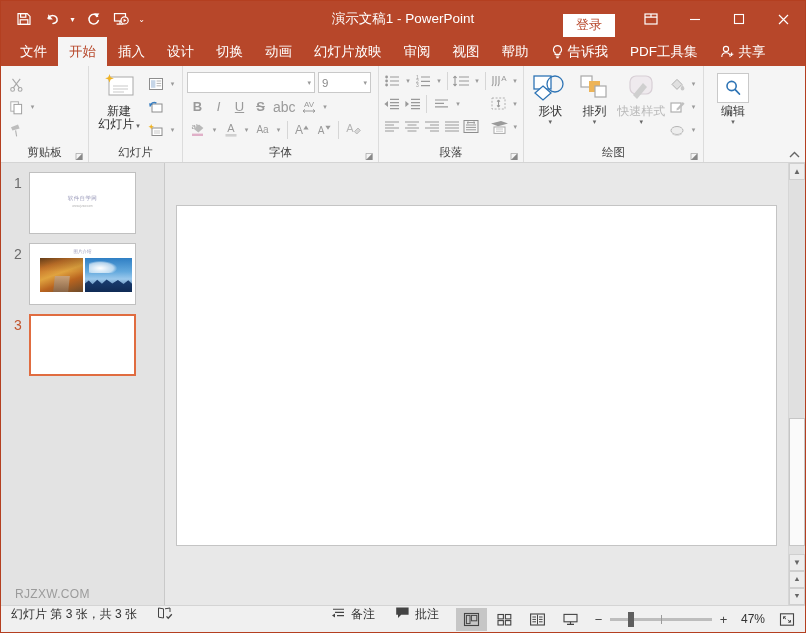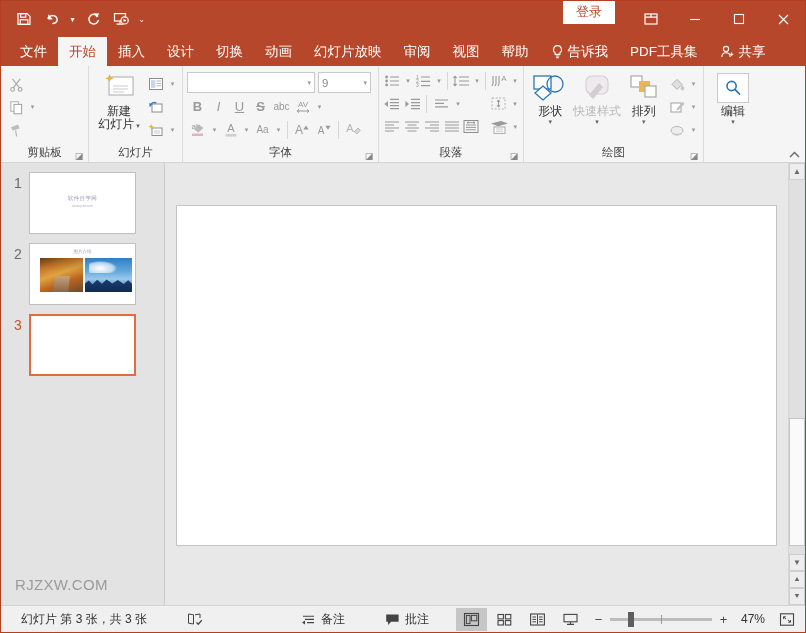--- a/index.html
+++ b/index.html
@@ -42,21 +42,21 @@
   .title-text {
     position: absolute;
     left: 0; right: 0;
     text-align: center;
     color: #fff;
     font-size: 13.5px;
     pointer-events: none;
   }
   .win-right {
     margin-left: auto;
-    display: flex; align-items: flex-start;
+    display: flex; align-items: flex-end;
     height: 36px;
     z-index: 2;
   }
   .signin {
     background: #fff;
     color: #b7472a;
     font-size: 13px;
     padding: 3px 13px;
     margin-right: 14px;
     line-height: 1.3;
@@ -276,22 +276,22 @@
   }
   .slide-canvas {
     width: 601px; height: 341px;
     background: #fff;
     border: 1px solid #c4c4c4;
     margin-bottom: 18px;
   }
 
   .watermark {
     position: absolute;
-    left: 14px; bottom: 12px;
-    font-size: 15px;
+    left: 14px; bottom: 4px;
+    font-size: 12px;
     color: #9b9b9b;
     letter-spacing: .3px;
   }
 
   
   .vscroll {
     width: 17px;
     background: #e8e8e8;
     border-left: 1px solid #d6d6d6;
     display: flex; flex-direction: column;
@@ -313,21 +313,21 @@
 
   
   .statusbar {
     height: 27px;
     background: #f0f0f0;
     border-top: 1px solid #d4d4d4;
     display: flex; align-items: center;
     flex: none;
     font-size: 12px; color: #333;
   }
-  .st-item { display: flex; align-items: center; gap: 5px; padding: 0 20px; height: 27px; }
+  .st-item { display: flex; align-items: flex-start; gap: 5px; padding: 0 10px; height: 27px; }
   .view-btn {
     width: 31px; height: 23px;
     display: flex; align-items: center; justify-content: center;
     color: #444;
     margin: 0 1px;
   }
   .view-btn.active { background: #c6c6c6; }
   .zoomwrap { display: flex; align-items: center; gap: 6px; padding: 0 6px; }
   .zoom-sign { font-size: 13px; color: #444; width: 11px; text-align: center; }
   .ztrack {
@@ -376,20 +376,21 @@
         <svg width="18" height="16" viewBox="0 0 18 16">
             <rect x="2.5" y="2.6" width="11" height="7.4" fill="none" stroke="#fff" stroke-width="1.2"></rect>
             <path stroke="#fff" stroke-width="1.2" d="M8 10v3M4.6 13.2h6.8"></path>
             <circle cx="12.6" cy="9.4" r="3.6" fill="#b7472a" stroke="#fff" stroke-width="1.2"></circle>
             <path fill="#fff" d="M11.6 7.7 L14.4 9.4 L11.6 11.1 Z"></path>
           </svg>
       </div>
       <div class="qat-caret">⌄</div>
     </div>
 
+    <div class="title-text">演示文稿1  -  PowerPoint</div>
 
     <div class="win-right">
       <div class="signin">登录</div>
       <div class="win-icon">
         <svg width="16" height="16" viewBox="0 0 16 16">
             <rect x="2" y="3" width="12" height="10" fill="none" stroke="#fff" stroke-width="1.2"></rect>
             <path stroke="#fff" stroke-width="1.2" d="M2 6.2h12M8 3v3.2"></path>
           </svg>
       </div>
       <div class="win-icon">
@@ -564,21 +565,21 @@
           <div class="fsize">
             <span>9</span>
             <span class="fbox-car">▾</span>
           </div>
         </div>
         <div class="fmtrow">
           <div class="fbtn" style="font-weight:bold">B</div>
           <div class="fbtn" style="font-style:italic">I</div>
           <div class="fbtn" style="text-decoration:underline">U</div>
           <div class="fbtn" style="text-decoration:line-through;font-weight:bold">S</div>
-          <div class="fbtn" style="font-size:10px">abc</div>
+          <div class="fbtn" style="font-size:14px">abc</div>
           <div class="fbtn">
             <svg width="18" height="16" viewBox="0 0 18 16">
                 <text x="9" y="8" font-size="8" fill="#9a9a9a" text-anchor="middle" font-family="Liberation Sans">AV</text>
                 <path stroke="#9a9a9a" stroke-width="1" d="M3 12h12M3 12l2-1.6M3 12l2 1.6M15 12l-2-1.6M15 12l-2 1.6"></path>
               </svg>
           </div>
           <div class="car-s">▾</div>
         </div>
         <div class="fmtrow">
           <div class="fbtn">
@@ -739,35 +740,35 @@
       <div class="rgroup-body">
         <div class="bigbtn">
           <svg width="40" height="30" viewBox="0 0 40 30">
             <rect x="4" y="3" width="17" height="13" fill="#fff" stroke="#2e74b5" stroke-width="1.3"></rect>
             <circle cx="25" cy="11" r="8" fill="none" stroke="#2e74b5" stroke-width="1.3"></circle>
             <path fill="#fff" stroke="#2e74b5" stroke-width="1.3" d="M13 13 L21 20 L13 27 L5 20 Z"></path>
           </svg>
           <div class="lbl">形状</div>
           <div class="car">▾</div>
         </div>
-        <div class="bigbtn disabled" style="width:58px">
-          <svg width="36" height="30" viewBox="0 0 36 30">
-            <rect x="7" y="3" width="22" height="18" rx="6" fill="#efeaee" stroke="#d8cfd6" stroke-width="1.2"></rect>
-            <path fill="#cfcfcf" d="M10 22 L20 10 L24 14 L14 26 Z"></path>
-          </svg>
-          <div class="lbl">快速样式</div>
-          <div class="car">▾</div>
-        </div>
         <div class="bigbtn">
           <svg width="36" height="30" viewBox="0 0 36 30">
             <rect x="5" y="3" width="11" height="11" fill="#fff" stroke="#a9a9a9" stroke-width="1.2"></rect>
             <rect x="13" y="8" width="11" height="11" fill="#edb458"></rect>
             <rect x="19" y="13" width="11" height="11" fill="#fff" stroke="#a9a9a9" stroke-width="1.2"></rect>
           </svg>
           <div class="lbl">排列</div>
+          <div class="car">▾</div>
+        </div>
+        <div class="bigbtn disabled" style="width:58px">
+          <svg width="36" height="30" viewBox="0 0 36 30">
+            <rect x="7" y="3" width="22" height="18" rx="6" fill="#efeaee" stroke="#d8cfd6" stroke-width="1.2"></rect>
+            <path fill="#cfcfcf" d="M10 22 L20 10 L24 14 L14 26 Z"></path>
+          </svg>
+          <div class="lbl">快速样式</div>
           <div class="car">▾</div>
         </div>
         <div class="smallcol">
           <div class="srow">
             <div class="sbtn">
               <svg width="17" height="15" viewBox="0 0 17 15">
                   <path fill="#e0e0e0" stroke="#b0b0b0" stroke-width="1" d="M3 7.4 L8 2.4 L13 7.4 L8 12.4 Z"></path>
                   <path fill="#c9c9c9" d="M13.4 8 C14.6 9.6 15.4 10.6 15.4 11.6 A1.9 1.9 0 0 1 11.6 11.6 C11.6 10.6 12.3 9.6 13.4 8z"></path>
                 </svg>
             </div>

